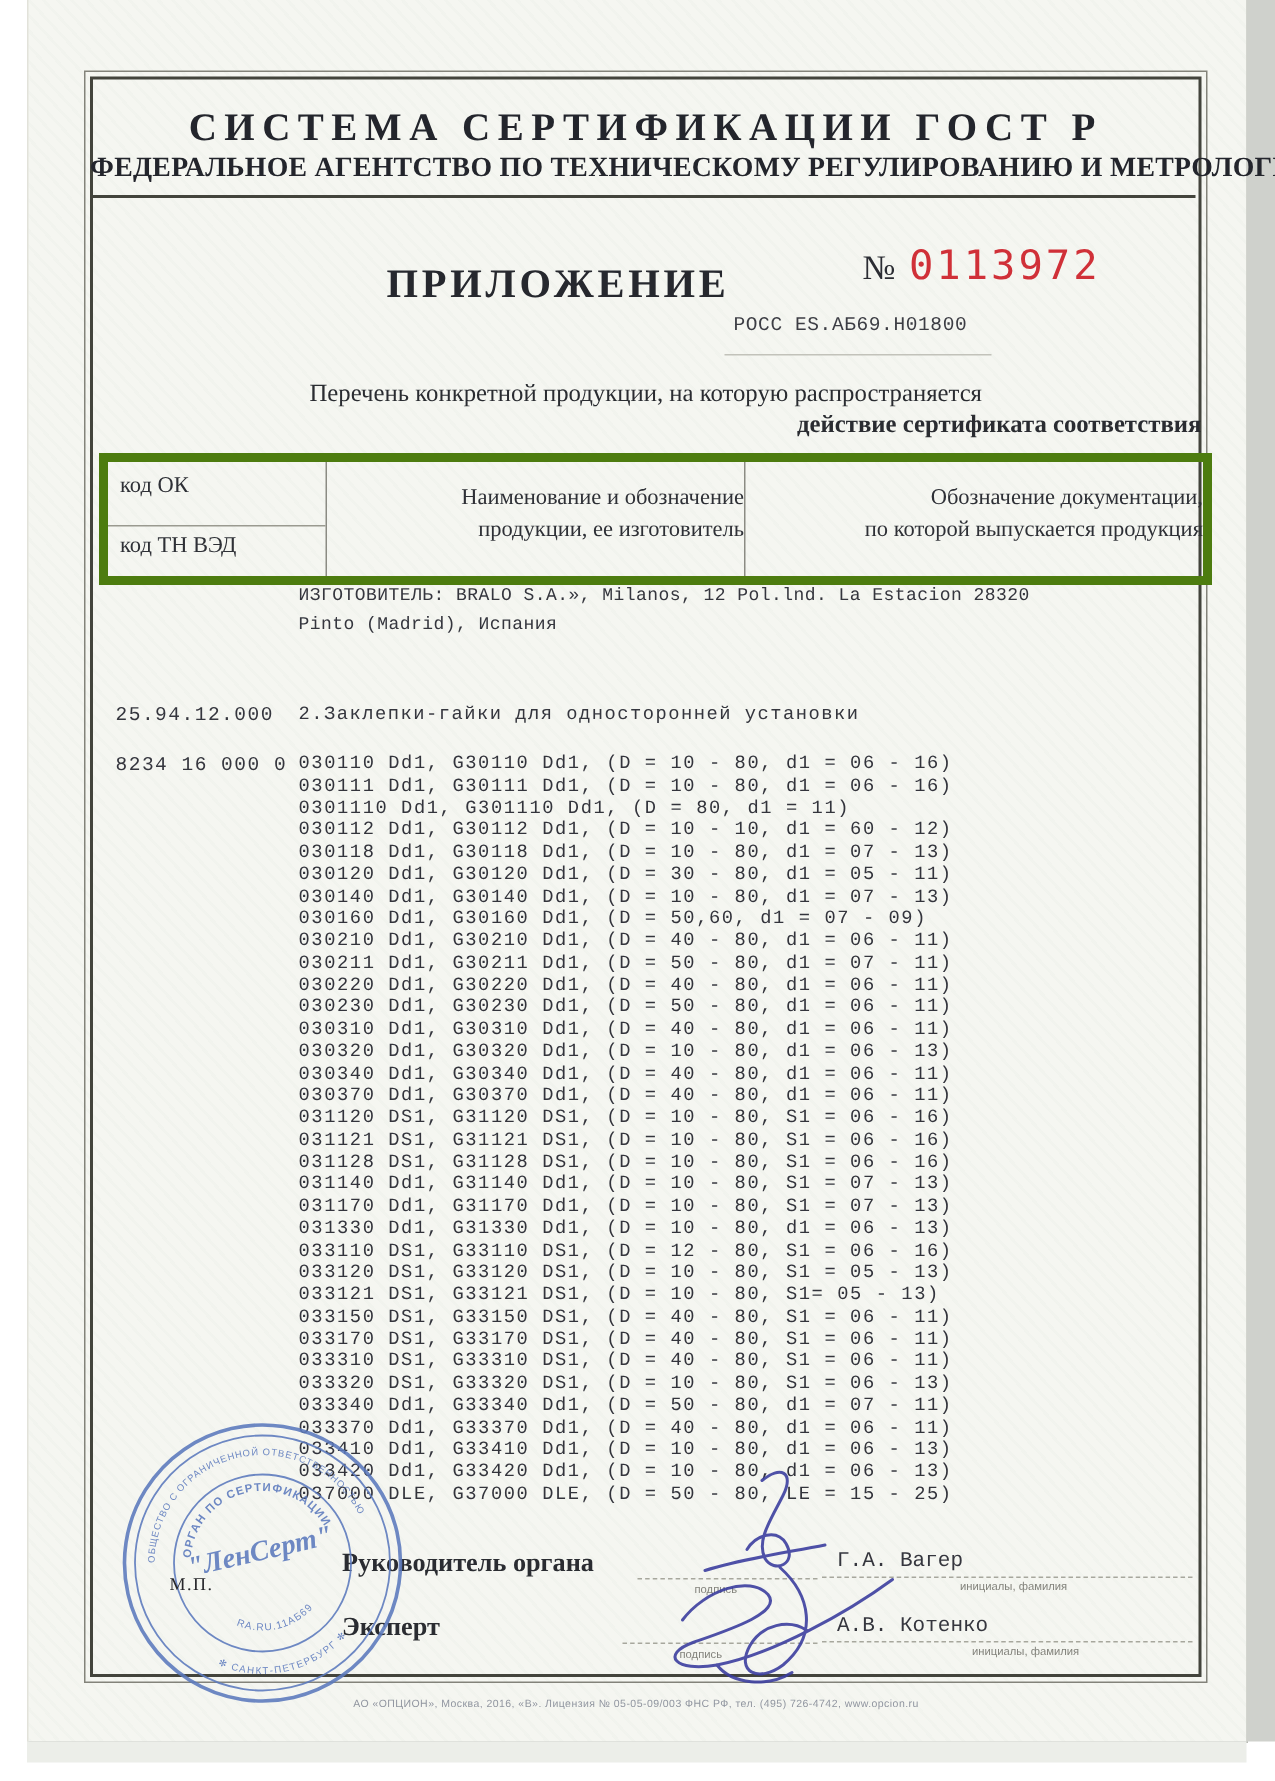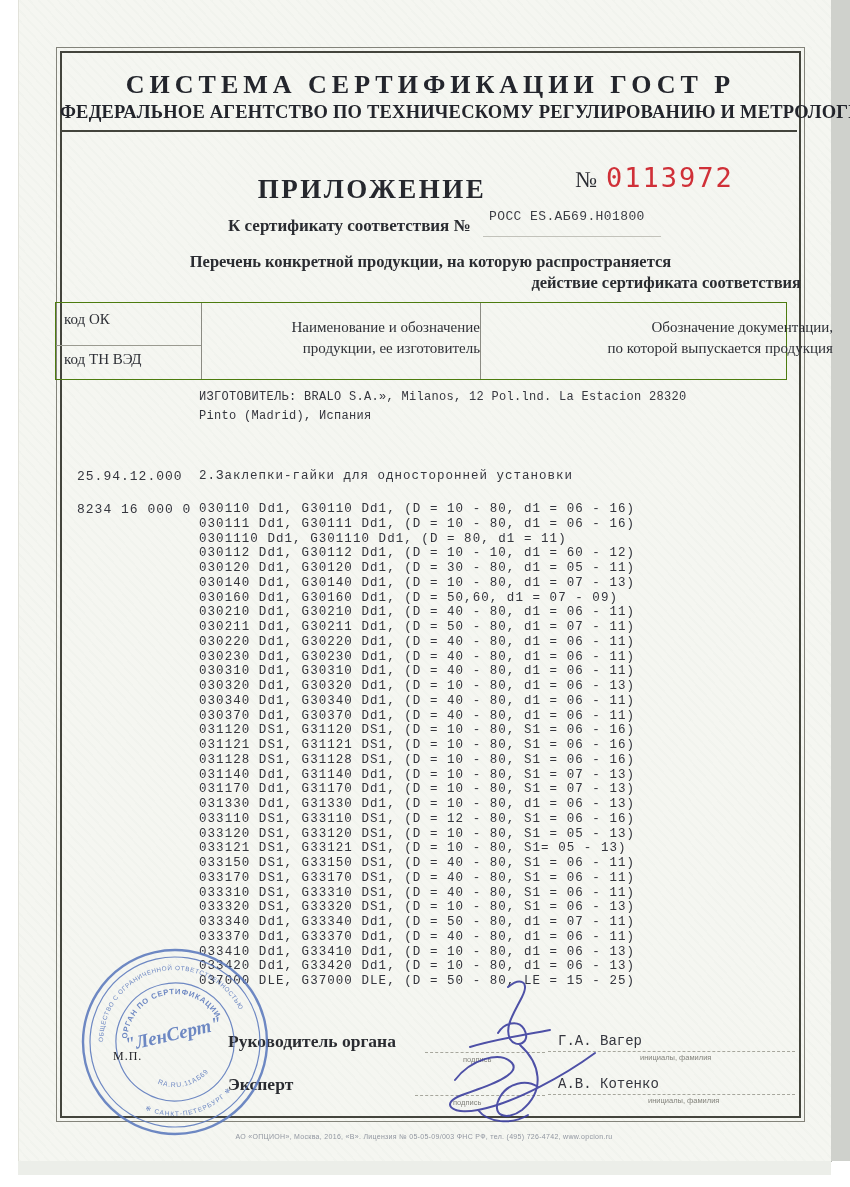--- a/index.html
+++ b/index.html
@@ -32,32 +32,32 @@
   #form-no{font-family:"DejaVu Sans Mono", monospace;font-size:27px;letter-spacing:2px;color:#d03038;margin-top:20px;}
 
   #doc-title{left:74px;top:174px;width:596px;text-align:center;font-weight:bold;
              font-size:27px;letter-spacing:2.5px;color:#26282e;}
 
   #cert-label{left:228px;top:216px;font-weight:bold;font-size:17px;}
   #cert-no{left:489px;top:209px;font-family:"Liberation Mono","DejaVu Sans Mono",monospace;
            font-size:13px;letter-spacing:0.4px;color:#3c3d44;white-space:pre;}
   #cert-underline{left:483px;top:236px;width:178px;border-top:1px solid #c2c2ba;}
 
-  #scope-line1{left:60px;top:252px;width:741px;text-align:center;font-weight:bold;font-size:16.5px;}
+  #scope-line1{left:60px;top:252px;width:741px;text-align:center;font-weight:normal;font-size:16.5px;}
   #scope-line2{left:60px;top:273px;width:741px;text-align:right;font-weight:bold;font-size:16.5px;}
 
   
-  #thead{left:55px;top:302px;width:730px;height:76px;border:1px solid #4d7c0f;}
+  #thead{left:66px;top:302px;width:730px;height:76px;border:6px solid #4d7c0f;}
   .tv{position:absolute;top:0;width:1px;height:100%;background:#8b8b83;}
   #tv1{left:145px;} #tv2{left:424px;}
   #th-split{position:absolute;left:0;top:42px;width:145px;height:1px;background:#9a9a90;}
   .th-cell{position:absolute;font-size:15px;color:#2e3036;white-space:nowrap;}
   #th-ok{left:8px;top:8px;} #th-tnved{left:8px;top:48px;}
   .th-center{position:absolute;top:14px;text-align:right;font-size:15px;color:#2e3036;line-height:21px;}
-  #th-col2{left:145px;width:279px;} #th-col3{left:424px;width:306px;padding-left:47px;}
+  #th-col2{left:145px;width:279px;} #th-col3{left:424px;width:306px;}
 
   .mono{font-family:"Liberation Mono","DejaVu Sans Mono",monospace;color:#35363e;white-space:pre;}
   #manufacturer{left:199px;top:388px;font-size:12px;line-height:19px;letter-spacing:0.3px;}
   #ok-code{left:77px;top:469px;font-size:13px;letter-spacing:1px;}
   #group-title{left:199px;top:469px;font-size:12.5px;letter-spacing:1px;}
   #tnved-code{left:77px;top:502px;font-size:13px;letter-spacing:1px;}
   #product-list{left:199px;top:502px;font-size:12.5px;}
   .product-line{font-family:"Liberation Mono","DejaVu Sans Mono",monospace;color:#33343c;
                 white-space:pre;letter-spacing:1.05px;line-height:14.75px;height:14.75px;}
   .mfr-line{white-space:pre;}
@@ -98,21 +98,20 @@
   <div class="abs" id="agency-subtitle">ФЕДЕРАЛЬНОЕ АГЕНТСТВО ПО ТЕХНИЧЕСКОМУ РЕГУЛИРОВАНИЮ И МЕТРОЛОГИИ</div>
   <div class="abs" id="header-divider"></div>
 
   <div class="abs" id="form-no-row">
     <span id="form-no-label">№</span>
     <span id="form-no">0113972</span>
   </div>
 
   <div class="abs" id="doc-title">ПРИЛОЖЕНИЕ</div>
 
-  <div class="abs" id="cert-label">К сертификату соответствия №</div>
   <div class="abs" id="cert-no">РОСС ES.АБ69.Н01800</div>
   <div class="abs" id="cert-underline"></div>
 
   <div class="abs" id="scope-line1">Перечень конкретной продукции,  на которую распространяется</div>
   <div class="abs" id="scope-line2">действие сертификата соответствия</div>
 
   <div class="abs" id="thead">
     <div class="tv" id="tv1"></div>
     <div class="tv" id="tv2"></div>
     <div id="th-split"></div>
@@ -132,27 +131,28 @@
 
   <div class="abs mono" id="ok-code">25.94.12.000</div>
   <div class="abs mono" id="group-title">2.Заклепки-гайки для односторонней установки</div>
   <div class="abs mono" id="tnved-code">8234 16 000 0</div>
 
   <div class="abs" id="product-list">
       <div class="product-line">030110 Dd1, G30110 Dd1, (D = 10 - 80, d1 = 06 - 16)</div>
       <div class="product-line">030111 Dd1, G30111 Dd1, (D = 10 - 80, d1 = 06 - 16)</div>
       <div class="product-line">0301110 Dd1, G301110 Dd1, (D = 80, d1 = 11)</div>
       <div class="product-line">030112 Dd1, G30112 Dd1, (D = 10 - 10, d1 = 60 - 12)</div>
+      <div class="product-line">030118 Dd1, G30118 Dd1, (D = 10 - 80, d1 = 07 - 13)</div>
       <div class="product-line">030120 Dd1, G30120 Dd1, (D = 30 - 80, d1 = 05 - 11)</div>
       <div class="product-line">030140 Dd1, G30140 Dd1, (D = 10 - 80, d1 = 07 - 13)</div>
       <div class="product-line">030160 Dd1, G30160 Dd1, (D = 50,60, d1 = 07 - 09)</div>
       <div class="product-line">030210 Dd1, G30210 Dd1, (D = 40 - 80, d1 = 06 - 11)</div>
       <div class="product-line">030211 Dd1, G30211 Dd1, (D = 50 - 80, d1 = 07 - 11)</div>
       <div class="product-line">030220 Dd1, G30220 Dd1, (D = 40 - 80, d1 = 06 - 11)</div>
-      <div class="product-line">030230 Dd1, G30230 Dd1, (D = 40 - 80, d1 = 06 - 11)</div>
+      <div class="product-line">030230 Dd1, G30230 Dd1, (D = 50 - 80, d1 = 06 - 11)</div>
       <div class="product-line">030310 Dd1, G30310 Dd1, (D = 40 - 80, d1 = 06 - 11)</div>
       <div class="product-line">030320 Dd1, G30320 Dd1, (D = 10 - 80, d1 = 06 - 13)</div>
       <div class="product-line">030340 Dd1, G30340 Dd1, (D = 40 - 80, d1 = 06 - 11)</div>
       <div class="product-line">030370 Dd1, G30370 Dd1, (D = 40 - 80, d1 = 06 - 11)</div>
       <div class="product-line">031120 DS1, G31120 DS1, (D = 10 - 80, S1 = 06 - 16)</div>
       <div class="product-line">031121 DS1, G31121 DS1, (D = 10 - 80, S1 = 06 - 16)</div>
       <div class="product-line">031128 DS1, G31128 DS1, (D = 10 - 80, S1 = 06 - 16)</div>
       <div class="product-line">031140 Dd1, G31140 Dd1, (D = 10 - 80, S1 = 07 - 13)</div>
       <div class="product-line">031170 Dd1, G31170 Dd1, (D = 10 - 80, S1 = 07 - 13)</div>
       <div class="product-line">031330 Dd1, G31330 Dd1, (D = 10 - 80, d1 = 06 - 13)</div>

